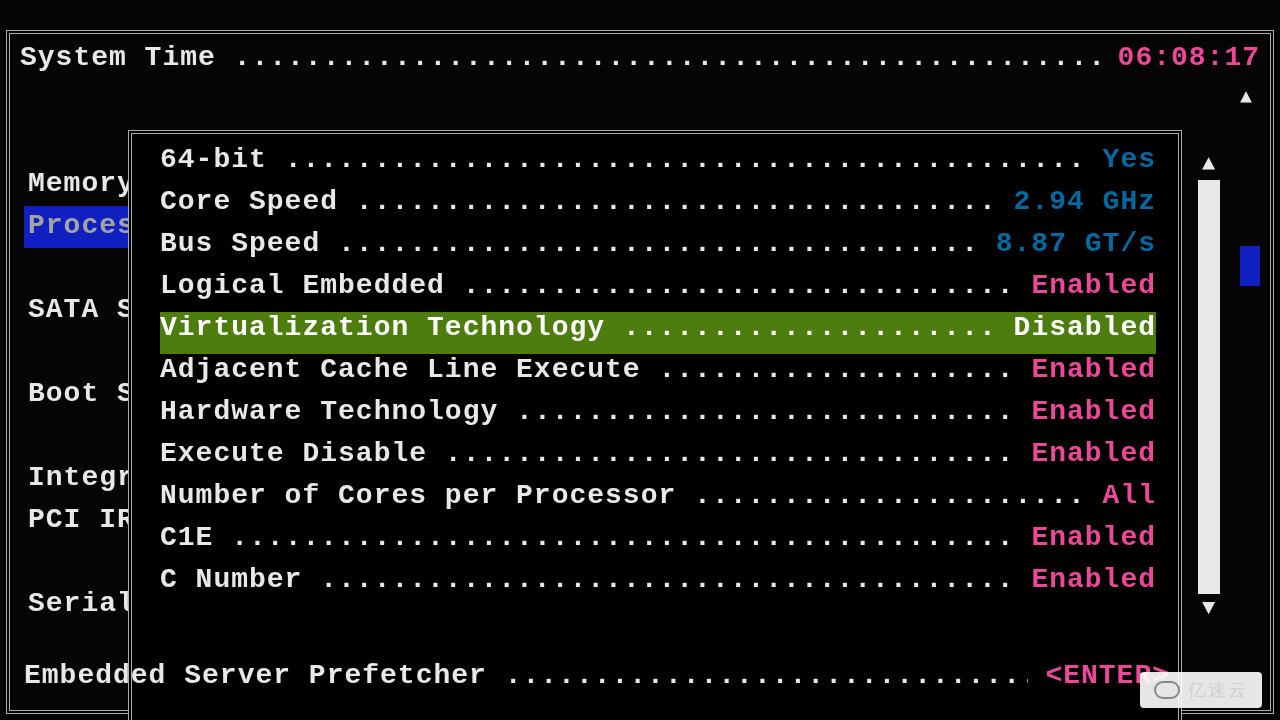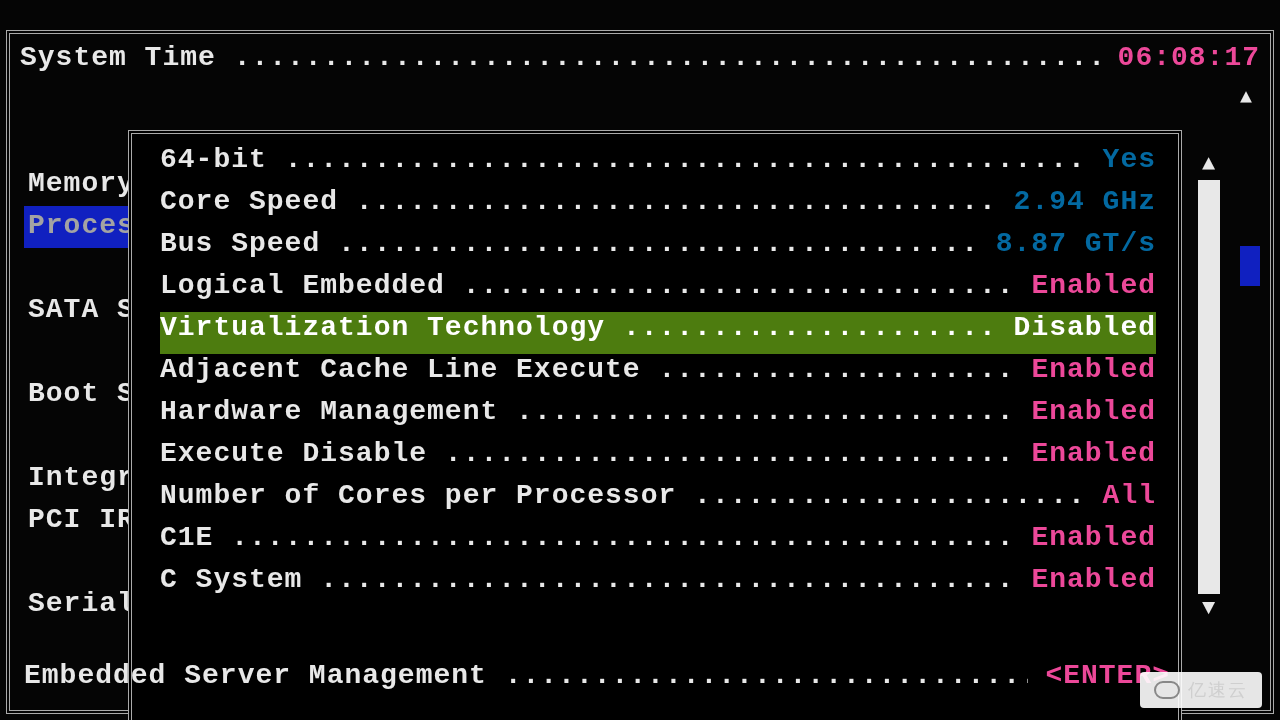--- a/index.html
+++ b/index.html
@@ -106,40 +106,40 @@
 
     <div class="left-col" id="left-col"><div class="left-item" style="height: 84px;"></div><div class="left-item">Memory</div><div class="left-item sel">Proces</div><div class="left-item"></div><div class="left-item">SATA S</div><div class="left-item"></div><div class="left-item">Boot S</div><div class="left-item"></div><div class="left-item">Integr</div><div class="left-item">PCI IR</div><div class="left-item"></div><div class="left-item">Serial</div></div>
 
     <div class="panel" id="panel">
         <div class="row"><span class="label">64-bit</span><span> </span><span class="dots">................................................................................................................</span><span> </span><span class="val cyan">Yes</span></div>
         <div class="row"><span class="label">Core Speed</span><span> </span><span class="dots">................................................................................................................</span><span> </span><span class="val cyan">2.94 GHz</span></div>
         <div class="row"><span class="label">Bus Speed</span><span> </span><span class="dots">................................................................................................................</span><span> </span><span class="val cyan">8.87 GT/s</span></div>
         <div class="row"><span class="label">Logical Embedded</span><span> </span><span class="dots">................................................................................................................</span><span> </span><span class="val">Enabled</span></div>
         <div class="row sel"><span class="label">Virtualization Technology</span><span> </span><span class="dots">................................................................................................................</span><span> </span><span class="val">Disabled</span></div>
         <div class="row"><span class="label">Adjacent Cache Line Execute</span><span> </span><span class="dots">................................................................................................................</span><span> </span><span class="val">Enabled</span></div>
-        <div class="row"><span class="label">Hardware Management</span><span> </span><span class="dots">................................................................................................................</span><span> </span><span class="val">Enabled</span></div>
+        <div class="row"><span class="label">Hardware Technology</span><span> </span><span class="dots">................................................................................................................</span><span> </span><span class="val">Enabled</span></div>
         <div class="row"><span class="label">Execute Disable</span><span> </span><span class="dots">................................................................................................................</span><span> </span><span class="val">Enabled</span></div>
         <div class="row"><span class="label">Number of Cores per Processor</span><span> </span><span class="dots">................................................................................................................</span><span> </span><span class="val">All</span></div>
         <div class="row"><span class="label">C1E</span><span> </span><span class="dots">................................................................................................................</span><span> </span><span class="val">Enabled</span></div>
-        <div class="row"><span class="label">C System</span><span> </span><span class="dots">................................................................................................................</span><span> </span><span class="val">Enabled</span></div>
+        <div class="row"><span class="label">C Number</span><span> </span><span class="dots">................................................................................................................</span><span> </span><span class="val">Enabled</span></div>
       </div>
 
     <div class="scroll-outer">
       <div class="scroll-arrow up">▲</div>
       <div class="scroll-track"></div>
       <div class="scroll-arrow dn">▼</div>
     </div>
 
     <div class="far-scroll">
       <div class="tri" style="top:0">▲</div>
       <div class="thumb"></div>
     </div>
 
     <div class="row bottom-row">
-      <span class="label">Embedded Server Management</span>
+      <span class="label">Embedded Server Prefetcher</span>
       <span> </span>
       <span class="dots">................................................................................................................</span>
       <span> </span>
       <span class="val">&lt;ENTER&gt;</span>
     </div>
 
   </div>
 
   <div class="watermark">
     <span class="cloud"></span>

